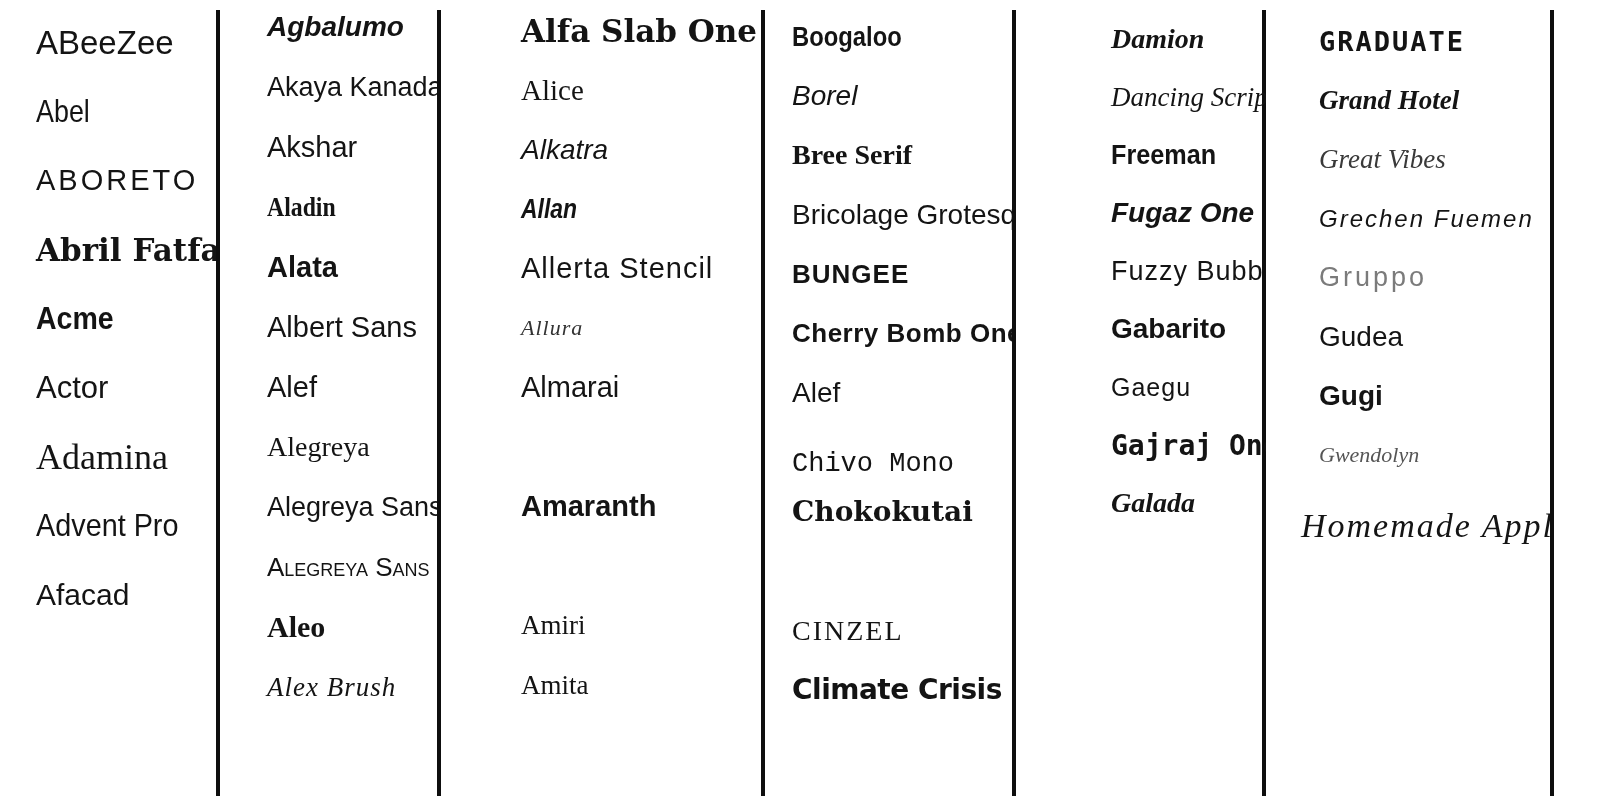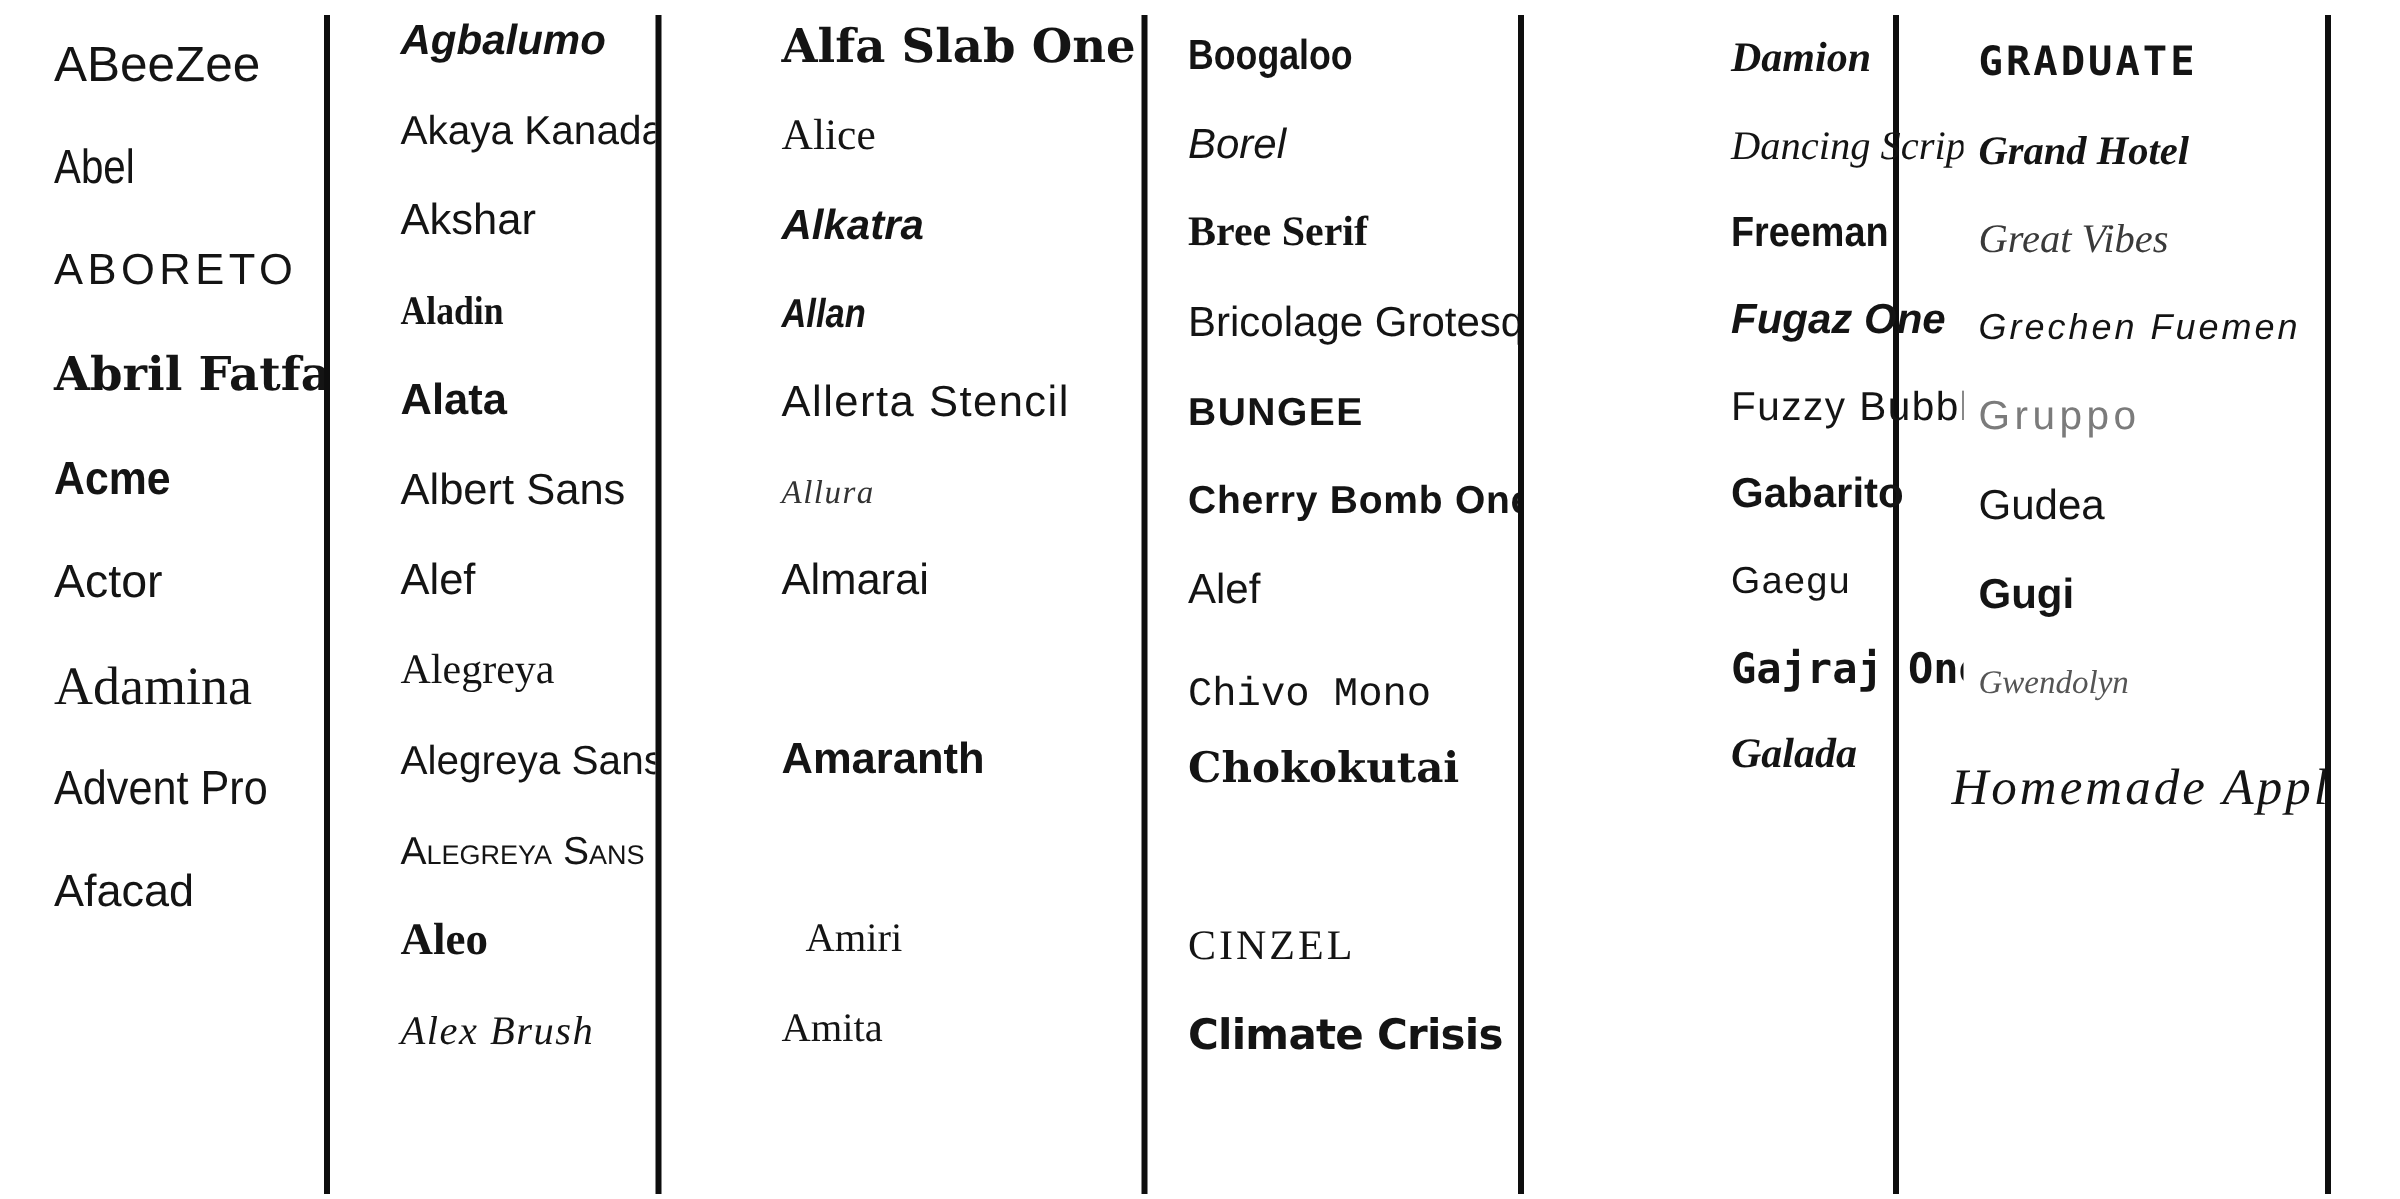--- a/index.html
+++ b/index.html
@@ -14,21 +14,21 @@
   .font-name{white-space:nowrap;color:#141414;}
 
   #col1{left:0;width:216px;padding-left:36px;padding-top:8px;}
   #col1 .row{height:69px;}
   #col2{left:221px;width:216px;padding-left:46px;padding-top:0;margin-top:-3px;}
   #col2 .row{height:60px;}
   #col3{left:462px;width:319px;padding-left:59px;padding-top:1px;}
   #col3 .row{height:59.5px;}
   #col4{left:766px;width:246px;padding-left:26px;padding-top:7px;}
   #col4 .row{height:59.4px;}
-  #col5{left:1064px;width:245px;padding-left:90px;padding-top:10px;}
+  #col5{left:1021px;width:245px;padding-left:90px;padding-top:10px;}
   #col5 .row{height:58px;}
   #col6{left:1267px;width:283px;padding-left:52px;padding-top:12px;}
   #col6 .row{height:59px;}
 
   
   .f-abeezee{font-size:33px;}
   .f-abel{font-size:32px;display:inline-block;transform:scaleX(.84);transform-origin:left center;}
   .f-abhaya-libre{font-family:"Liberation Serif",serif;font-size:31px;}
   .f-aboreto{font-size:29px;font-weight:300;letter-spacing:3px;}
   .f-abril-fatface{font-family:"DejaVu Serif",serif;font-size:31px;font-weight:900;}
@@ -46,27 +46,27 @@
   .f-albert-sans{font-size:29px;}
   .f-alef{font-size:29px;}
   .f-alegreya{font-family:"Liberation Serif",serif;font-size:28px;font-weight:500;}
   .f-alegreya-sans{font-size:27px;font-weight:500;}
   .f-alegreya-sans-sc{font-size:26px;font-weight:500;font-variant:small-caps;}
   .f-aleo{font-family:"Liberation Serif",serif;font-size:30px;font-weight:600;}
   .f-alex-brush{font-family:"Liberation Serif",serif;font-size:27px;font-style:italic;letter-spacing:1px;}
   
   .f-alfa-slab-one{font-family:"DejaVu Serif",serif;font-size:31px;font-weight:900;}
   .f-alice{font-family:"Liberation Serif",serif;font-size:29px;}
-  .f-alkatra{font-size:28px;font-weight:700;font-style:italic;}
+  .f-alkatra{font-size:28px;font-weight:400;font-style:italic;}
   .f-allan{font-size:27px;font-weight:700;font-style:italic;display:inline-block;transform:scaleX(.85);transform-origin:left center;}
   .f-allerta-stencil{font-size:29px;font-weight:400;letter-spacing:1px;}
   .f-allura{font-family:"Liberation Serif",serif;font-size:22px;font-style:italic;color:#333333;letter-spacing:1px;}
   .f-almarai{font-size:29px;}
   .f-amaranth{font-size:29px;font-weight:600;}
-  .f-amiri{font-family:"Liberation Serif",serif;font-size:27px;margin-left:16px;}
+  .f-amiri{font-family:"Liberation Serif",serif;font-size:27px;}
   .f-amita{font-family:"Liberation Serif",serif;font-size:27px;font-weight:500;}
   
   .f-boogaloo{font-size:28px;font-weight:600;display:inline-block;transform:scaleX(.85);transform-origin:left center;}
   .f-borel{font-size:28px;font-weight:500;font-style:italic;}
   .f-bree-serif{font-family:"Liberation Serif",serif;font-size:28px;font-weight:700;}
   .f-bricolage-grotesque{font-size:28px;}
   .f-bungee{font-size:26px;font-weight:700;letter-spacing:1px;}
   .f-cherry-bomb-one{font-size:26px;font-weight:900;letter-spacing:.5px;}
   .f-chivo{font-size:28px;}
   .f-chivo-mono{font-family:"Liberation Mono",monospace;font-size:27px;margin-top:24px;}

